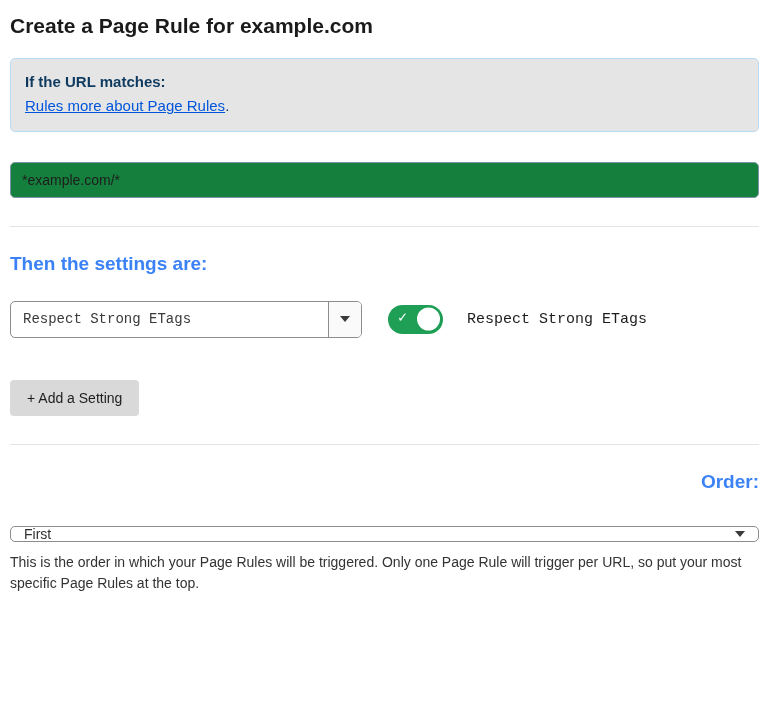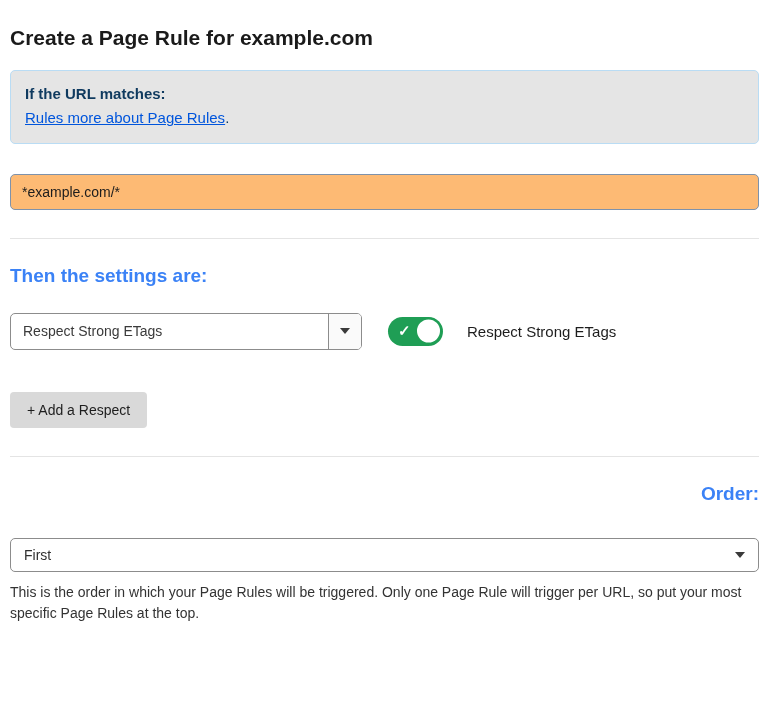--- a/index.html
+++ b/index.html
@@ -6,21 +6,21 @@
   html, body {
     margin: 0;
     padding: 0;
     background: #ffffff;
     font-family: "Liberation Sans", sans-serif;
     color: #1d1d1d;
   }
   .page {
     width: 769px;
     height: 718px;
-    padding: 20px 10px 10px 10px;
+    padding: 8px 10px 10px 10px;
     overflow: hidden;
   }
   .page-title {
     font-size: 21px;
     font-weight: bold;
     margin: 6px 0 20px 0;
     color: #1a1a1a;
   }
   .info-box {
     background: #e5e5e5;
@@ -46,21 +46,21 @@
     text-decoration: underline;
     cursor: pointer;
   }
   .field-label {
     font-size: 14px;
     color: #2f2f2f;
     margin: 0 0 9px 0;
   }
   .url-input {
     width: 100%;
-    background: #fdba74;
+    background: #15803d;
     border: 1px solid #7e92ab;
     border-radius: 5px;
     padding: 9px 11px;
     font-size: 14px;
     color: #1d1d1d;
     font-family: "Liberation Sans", sans-serif;
     outline: none;
   }
   .divider {
     border: none;
@@ -68,20 +68,21 @@
     margin: 28px 0 26px 0;
   }
   .section-heading {
     font-size: 19px;
     font-weight: bold;
     margin: 0 0 26px 0;
     color: #3b82f6;
   }
   .setting-row {
     display: flex;
+    font-family: Liberation Mono, monospace;
   }
   .setting-select {
     width: 352px;
     height: 37px;
     display: flex;
     align-items: stretch;
     border: 1px solid #8c8c8c;
     border-radius: 5px;
     background: #ffffff;
     overflow: hidden;
@@ -155,21 +156,21 @@
     border: none;
     border-radius: 4px;
     padding: 10px 17px;
     font-size: 14px;
     color: #1d1d1d;
     font-family: "Liberation Sans", sans-serif;
     cursor: pointer;
   }
   .order-select {
     width: 100%;
-    height: 34px;
+    height: 16px;
     border: 1px solid #8c8c8c;
     border-radius: 5px;
     background: #ffffff;
     display: flex;
     align-items: center;
     justify-content: space-between;
     padding: 0 13px;
     font-size: 14px;
     color: #2f2f2f;
     cursor: pointer;
@@ -211,21 +212,21 @@
 
     <div class="toggle-wrap">
       <div class="toggle">
         <span class="toggle-check">✓</span>
         <span class="toggle-knob"></span>
       </div>
       <span class="toggle-label">Respect Strong ETags</span>
     </div>
   </div>
 
-  <button class="add-setting-btn">+ Add a Respect</button>
+  <button class="add-setting-btn">+ Add a Setting</button>
 
   <hr class="divider">
 
   <h2 class="section-heading" style="margin-bottom:33px;text-align:right;">Order:</h2>
 
 
   <div class="order-select">
     <span>First</span>
     <span class="caret"></span>
   </div>

